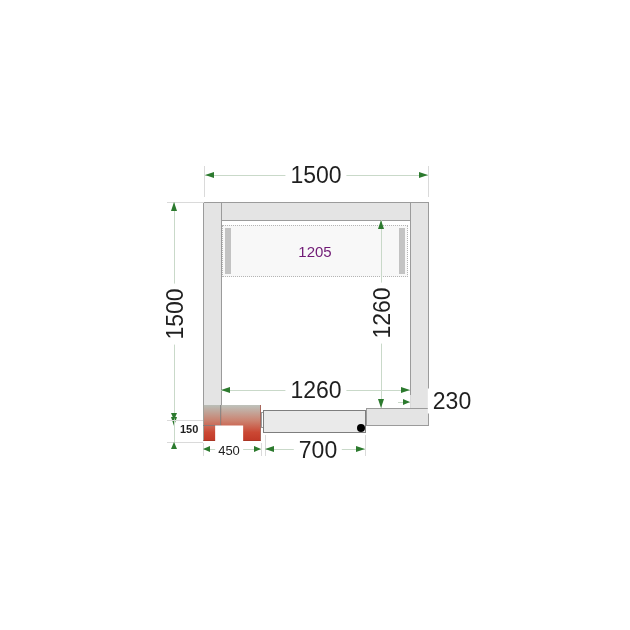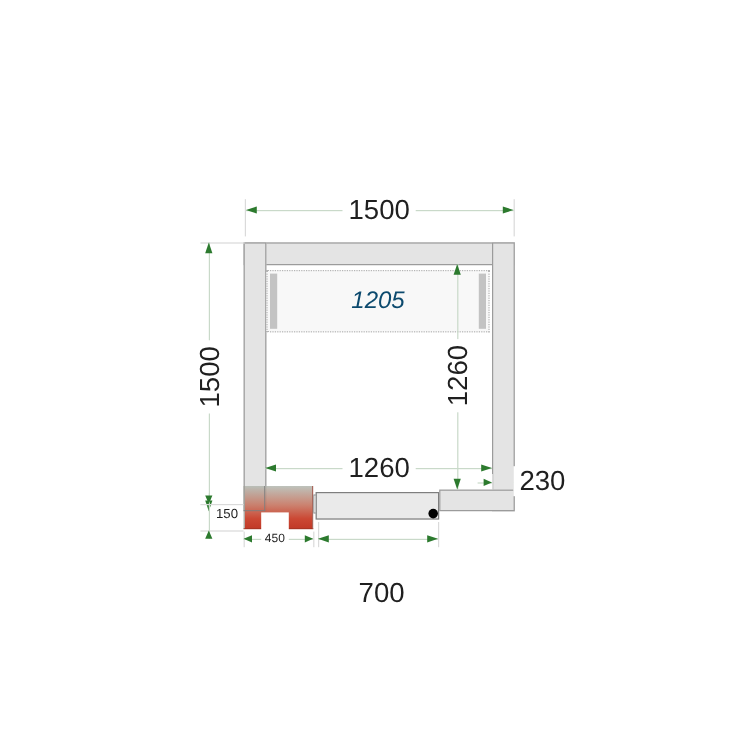--- a/index.html
+++ b/index.html
@@ -35,23 +35,23 @@
   .arr{position:absolute;width:0;height:0;border-style:solid;}
   .arr-l{border-width:3.5px 9px 3.5px 0;border-color:transparent #2c7a2e transparent transparent;}
   .arr-r{border-width:3.5px 0 3.5px 9px;border-color:transparent transparent transparent #2c7a2e;}
   .arr-u{border-width:0 3.5px 9px 3.5px;border-color:transparent transparent #2c7a2e transparent;}
   .arr-d{border-width:9px 3.5px 0 3.5px;border-color:#2c7a2e transparent transparent transparent;}
   .arr-sm.arr-l{border-width:3px 7px 3px 0;} .arr-sm.arr-r{border-width:3px 0 3px 7px;}
   .arr-sm.arr-u{border-width:0 3px 7px 3px;} .arr-sm.arr-d{border-width:7px 3px 0 3px;}
   .dim-label{position:absolute;background:#ffffff;font-size:23px;line-height:1.0;
              transform:translate(-50%,-50%);padding:1px 5px;white-space:nowrap;}
   .dim-label.rot{transform:translate(-50%,-50%) rotate(-90deg);}
-  .dim-label.sm13{font-size:10px;padding:18px 3px;}
-  .dim-label.sm11{font-size:11px;padding:0 2px;transform:none;}
-  .panel-label{font-size:20px;color:#0c4a6e;background:transparent;font-style:italic;}
+  .dim-label.sm13{font-size:13px;padding:18px 3px;}
+  .dim-label.sm11{font-size:11px;padding:0 2px;transform:none;font-weight:bold;}
+  .panel-label{font-size:15px;color:#701a75;background:transparent;}
 </style>
 </head>
 <body>
 
 <div id="canvas">
 
   <div class="wall wall-top"></div>
   <div class="wall wall-left"></div>
   <div class="wall wall-right"></div>
   <div class="wall wall-bottom-right"></div>
@@ -112,15 +112,15 @@
   <div class="dline" style="left:203px;top:449px;width:58px;height:1px;"></div>
   <div class="arr arr-sm arr-l" style="left:203px;top:446px;"></div>
   <div class="arr arr-sm arr-r" style="left:254px;top:446px;"></div>
   <div class="dim-label sm13" style="left:229px;top:450px;">450</div>
 
   <div class="eline" style="left:265px;top:435px;width:1px;height:21px;"></div>
   <div class="eline" style="left:365px;top:435px;width:1px;height:21px;"></div>
   <div class="dline" style="left:265px;top:449px;width:100px;height:1px;"></div>
   <div class="arr arr-l" style="left:265px;top:446px;"></div>
   <div class="arr arr-r" style="left:356px;top:446px;"></div>
-  <div class="dim-label" style="left:318px;top:450px;margin-top:44px;">700</div>
+  <div class="dim-label" style="left:318px;top:450px;">700</div>
 
 </div>
 
 </body></html>

